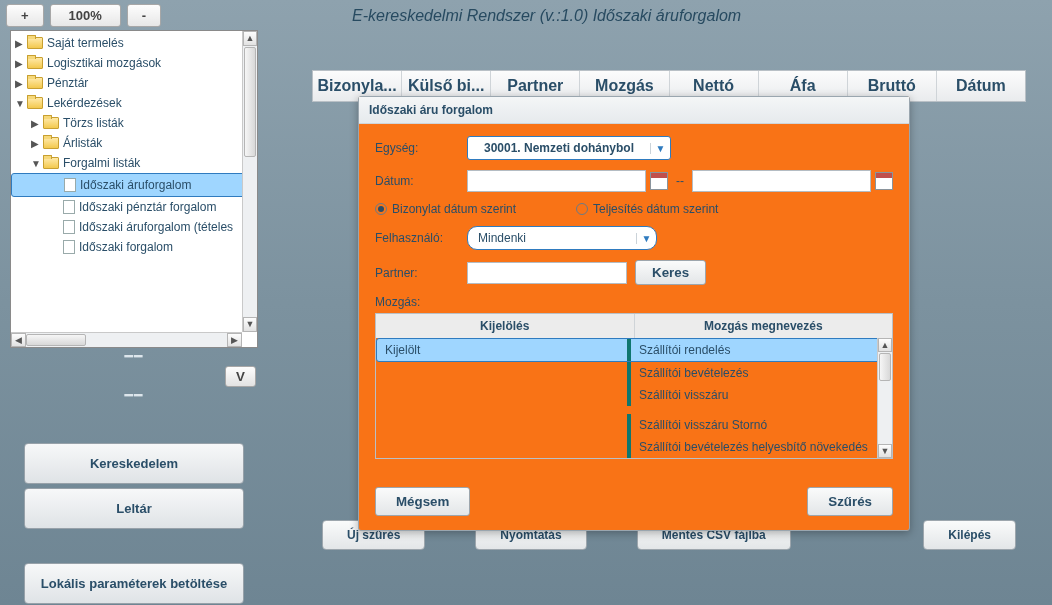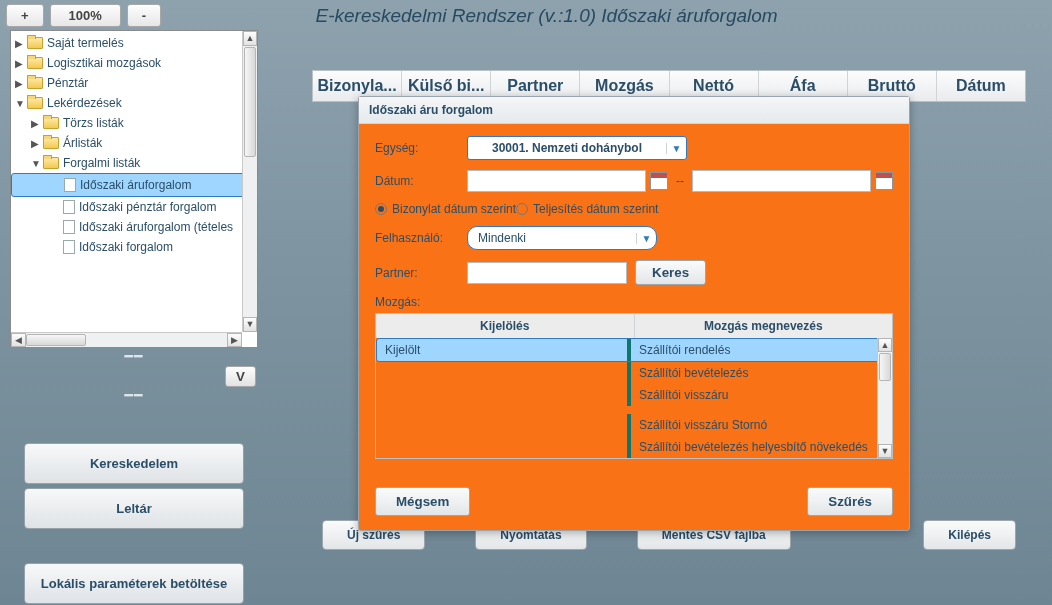--- a/index.html
+++ b/index.html
@@ -26,21 +26,21 @@
     padding: 3px 14px;
     font-size: 13px;
     font-weight: bold;
     color: #444;
   }
   .zoom-btn { padding: 3px 18px; font-weight: bold; }
   .app-title {
     flex: 1;
     text-align: center;
     font-style: italic;
-    font-size: 19px;
+    font-size: 16px;
     color: #274a60;
     font-weight: 500;
     padding-right: 120px;
   }
 
   
   .left-panel {
     position: absolute;
     top: 30px;
     left: 10px;
@@ -316,36 +316,36 @@
   <div class="spacer"></div>
   <button class="action-btn">Kilépés</button>
 </div>
 
 <div class="dialog">
   <div class="dlg-title">Időszaki áru forgalom</div>
   <div class="dlg-body">
 
     <div class="form-row">
       <span class="lbl">Egység:</span>
-      <div class="sel" style="width:220px;justify-content:flex-end;">
+      <div class="sel" style="width:204px;justify-content:flex-end;">
         <span class="text">30001. Nemzeti dohánybol</span>
         <span class="caret">▼</span>
       </div>
     </div>
 
     <div class="form-row date-row">
       <span class="lbl">Dátum:</span>
       <div class="text-input" style="flex:1"></div>
       <span class="cal-icn"></span>
       <span class="dash">--</span>
       <div class="text-input" style="flex:1"></div>
       <span class="cal-icn"></span>
     </div>
 
-    <div class="form-row radio-row" style="padding-left:0;">
+    <div class="form-row radio-row" style="gap:60px; padding-left:0;">
       <label>
           <span class="radio checked"></span>
           <span>Bizonylat dátum szerint</span>
         </label>
       <label>
           <span class="radio"></span>
           <span>Teljesítés dátum szerint</span>
         </label>
     </div>
 

